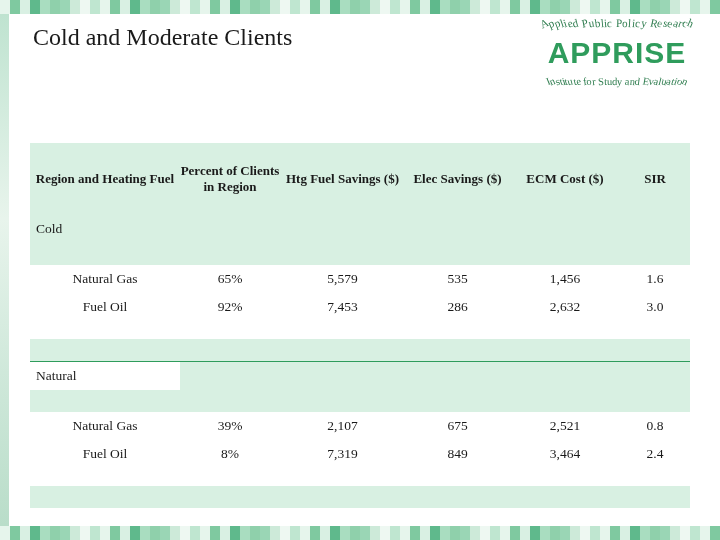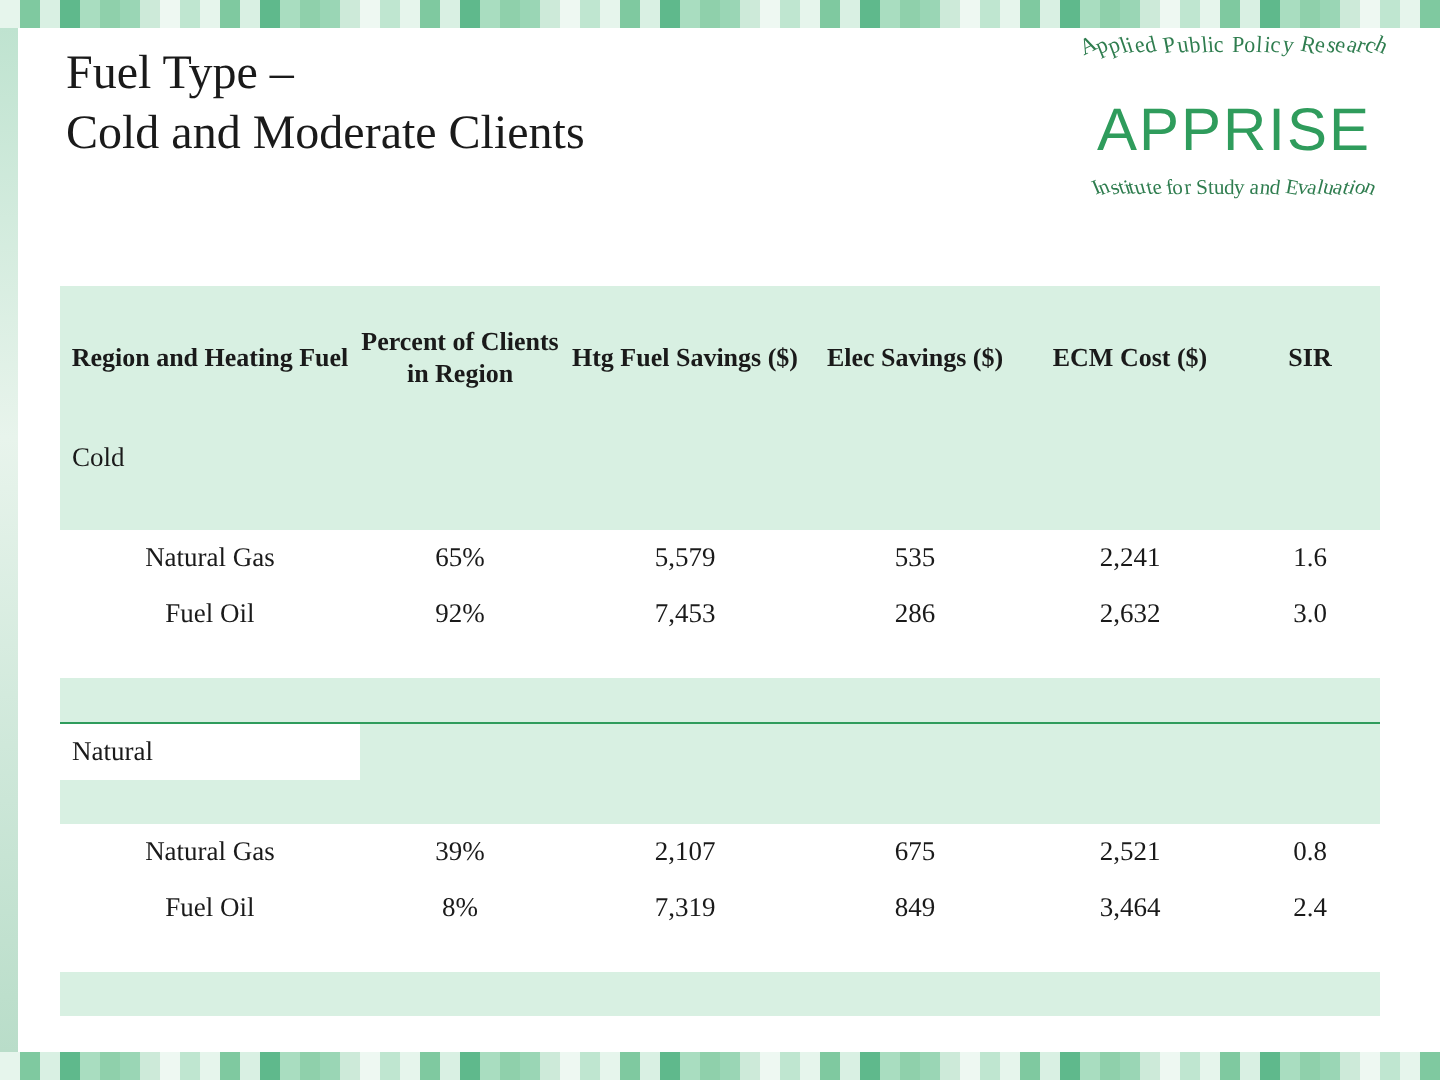--- a/index.html
+++ b/index.html
@@ -76,26 +76,25 @@
     font-family: "Liberation Serif", serif;
     letter-spacing: 0.4px;
     display: block;
     height: 22px;
     line-height: 22px;
     transform: scaleY(1.05);
   }
   .logo .arc-top span { display: inline-block; }
   .logo .brand {
     font-size: 30px;
-    font-weight: normal;
+    font-weight: bold;
     color: #2f9c5c;
     letter-spacing: 1px;
     line-height: 34px;
     font-family: "Liberation Sans", sans-serif;
-    margin-top: 13px;
   }
   .logo .arc-bottom {
     font-size: 10.5px;
     color: #2f7d4f;
     display: block;
     height: 20px;
     line-height: 20px;
     font-family: "Liberation Serif", serif;
   }
   .logo .arc-bottom span { display: inline-block; }
@@ -318,21 +317,20 @@
     <div class="cell" style="background:#cdead9"></div>
     <div class="cell" style="background:#eef8f2"></div>
     <div class="cell" style="background:#bfe6d0"></div>
     <div class="cell" style="background:#e6f5ec"></div>
     <div class="cell" style="background:#7fc9a0"></div>
   </div>
 <div class="left-accent"></div>
 <div class="left-accent-inner"></div>
 
 <div class="title">
-  <div>Fuel Type –</div>
   <div>Cold and Moderate Clients</div>
 </div>
 
 <div class="logo">
   <div class="arc-top" id="arc-top"><span style="transform:rotate(-25.00deg) translateY(-2px);">A</span><span style="transform:rotate(-23.28deg) translateY(-2px);">p</span><span style="transform:rotate(-21.55deg) translateY(-2px);">p</span><span style="transform:rotate(-19.83deg) translateY(-2px);">l</span><span style="transform:rotate(-18.10deg) translateY(-2px);">i</span><span style="transform:rotate(-16.38deg) translateY(-2px);">e</span><span style="transform:rotate(-14.66deg) translateY(-2px);">d</span><span style="transform:rotate(-12.93deg) translateY(-2px);">&nbsp;</span><span style="transform:rotate(-11.21deg) translateY(-2px);">P</span><span style="transform:rotate(-9.48deg) translateY(-2px);">u</span><span style="transform:rotate(-7.76deg) translateY(-2px);">b</span><span style="transform:rotate(-6.03deg) translateY(-2px);">l</span><span style="transform:rotate(-4.31deg) translateY(-2px);">i</span><span style="transform:rotate(-2.59deg) translateY(-2px);">c</span><span style="transform:rotate(-0.86deg) translateY(-2px);">&nbsp;</span><span style="transform:rotate(0.86deg) translateY(-2px);">P</span><span style="transform:rotate(2.59deg) translateY(-2px);">o</span><span style="transform:rotate(4.31deg) translateY(-2px);">l</span><span style="transform:rotate(6.03deg) translateY(-2px);">i</span><span style="transform:rotate(7.76deg) translateY(-2px);">c</span><span style="transform:rotate(9.48deg) translateY(-2px);">y</span><span style="transform:rotate(11.21deg) translateY(-2px);">&nbsp;</span><span style="transform:rotate(12.93deg) translateY(-2px);">R</span><span style="transform:rotate(14.66deg) translateY(-2px);">e</span><span style="transform:rotate(16.38deg) translateY(-2px);">s</span><span style="transform:rotate(18.10deg) translateY(-2px);">e</span><span style="transform:rotate(19.83deg) translateY(-2px);">a</span><span style="transform:rotate(21.55deg) translateY(-2px);">r</span><span style="transform:rotate(23.28deg) translateY(-2px);">c</span><span style="transform:rotate(25.00deg) translateY(-2px);">h</span></div>
   <div class="brand">APPRISE</div>
   <div class="arc-bottom" id="arc-bottom"><span style="transform:rotate(-23.00deg) translateY(2px);">I</span><span style="transform:rotate(-21.61deg) translateY(2px);">n</span><span style="transform:rotate(-20.21deg) translateY(2px);">s</span><span style="transform:rotate(-18.82deg) translateY(2px);">t</span><span style="transform:rotate(-17.42deg) translateY(2px);">i</span><span style="transform:rotate(-16.03deg) translateY(2px);">t</span><span style="transform:rotate(-14.64deg) translateY(2px);">u</span><span style="transform:rotate(-13.24deg) translateY(2px);">t</span><span style="transform:rotate(-11.85deg) translateY(2px);">e</span><span style="transform:rotate(-10.45deg) translateY(2px);">&nbsp;</span><span style="transform:rotate(-9.06deg) translateY(2px);">f</span><span style="transform:rotate(-7.67deg) translateY(2px);">o</span><span style="transform:rotate(-6.27deg) translateY(2px);">r</span><span style="transform:rotate(-4.88deg) translateY(2px);">&nbsp;</span><span style="transform:rotate(-3.48deg) translateY(2px);">S</span><span style="transform:rotate(-2.09deg) translateY(2px);">t</span><span style="transform:rotate(-0.70deg) translateY(2px);">u</span><span style="transform:rotate(0.70deg) translateY(2px);">d</span><span style="transform:rotate(2.09deg) translateY(2px);">y</span><span style="transform:rotate(3.48deg) translateY(2px);">&nbsp;</span><span style="transform:rotate(4.88deg) translateY(2px);">a</span><span style="transform:rotate(6.27deg) translateY(2px);">n</span><span style="transform:rotate(7.67deg) translateY(2px);">d</span><span style="transform:rotate(9.06deg) translateY(2px);">&nbsp;</span><span style="transform:rotate(10.45deg) translateY(2px);">E</span><span style="transform:rotate(11.85deg) translateY(2px);">v</span><span style="transform:rotate(13.24deg) translateY(2px);">a</span><span style="transform:rotate(14.64deg) translateY(2px);">l</span><span style="transform:rotate(16.03deg) translateY(2px);">u</span><span style="transform:rotate(17.42deg) translateY(2px);">a</span><span style="transform:rotate(18.82deg) translateY(2px);">t</span><span style="transform:rotate(20.21deg) translateY(2px);">i</span><span style="transform:rotate(21.61deg) translateY(2px);">o</span><span style="transform:rotate(23.00deg) translateY(2px);">n</span></div>
 </div>
 
 <div class="table-wrap">
@@ -372,21 +370,21 @@
           <td></td>
         <td></td>
           <td></td>
       </tr>
 
       <tr>
         <td class="label-cell">Natural Gas</td>
         <td class="num">65%</td>
         <td class="num">5,579</td>
         <td class="num">535</td>
-        <td class="num">2,241</td>
+        <td class="num">1,456</td>
         <td class="num">1.6</td>
       </tr>
       <tr>
         <td class="label-cell">Fuel Oil</td>
         <td class="num">92%</td>
         <td class="num">7,453</td>
         <td class="num">286</td>
         <td class="num">2,632</td>
         <td class="num">3.0</td>
       </tr>

